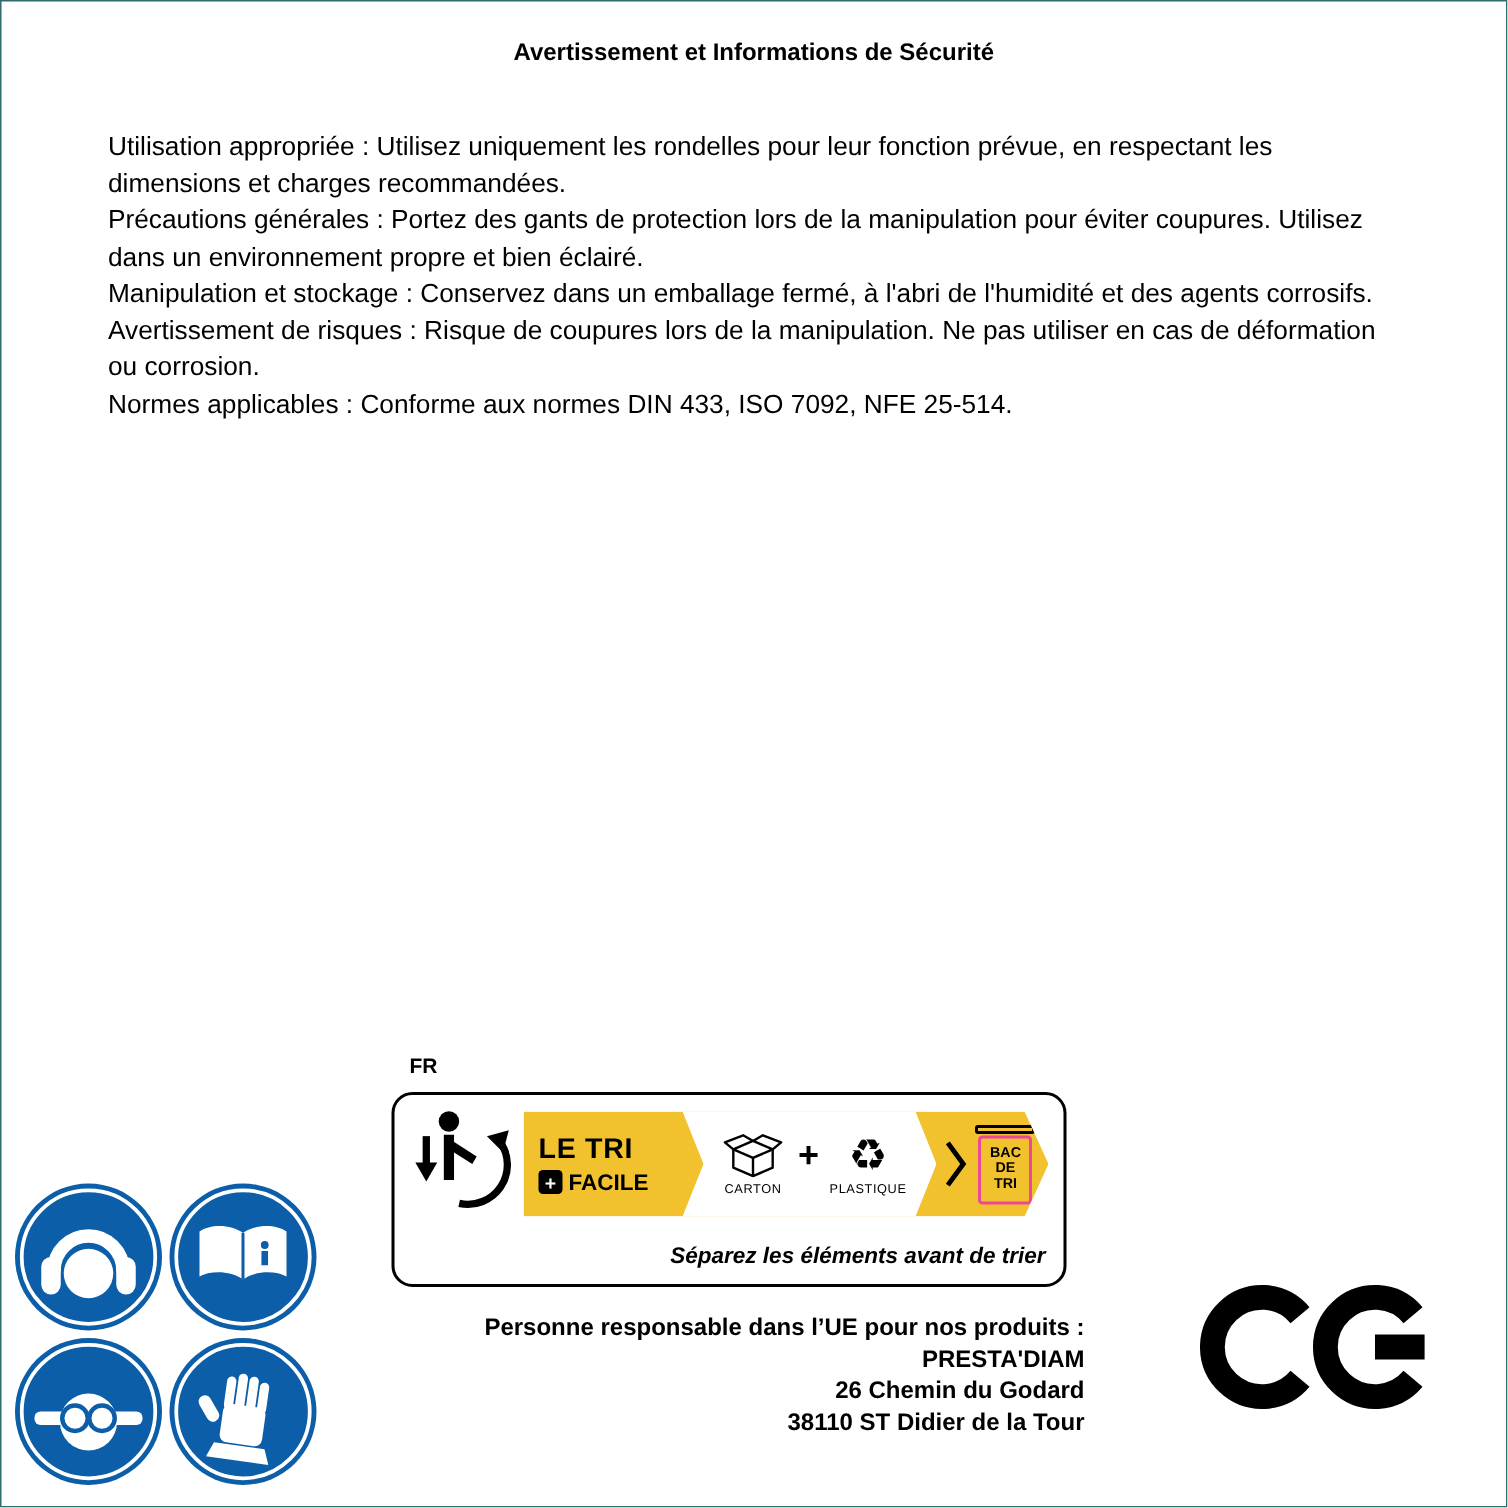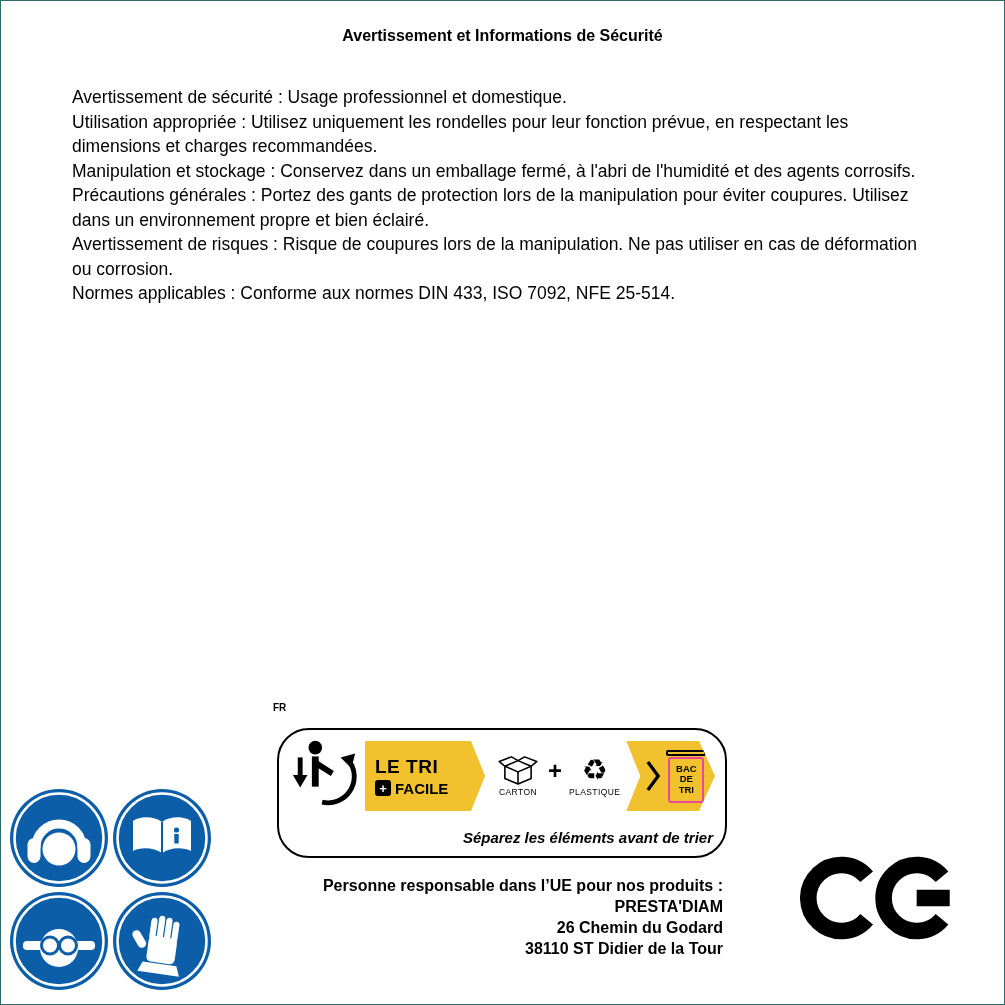--- a/index.html
+++ b/index.html
@@ -7,23 +7,23 @@
         box-sizing:border-box;font-family:"Liberation Sans",sans-serif;color:#000;overflow:hidden;}
   .title{position:absolute;top:26px;left:0;right:0;text-align:center;font-size:16px;font-weight:bold;}
   .body-text{position:absolute;top:84px;left:71px;width:862px;font-size:17.5px;line-height:24.5px;}
   .body-text p{margin:0;}
 
   
   .icons-grid{position:absolute;left:8px;top:787px;display:grid;grid-template-columns:100px 100px;gap:3px;}
   .icon{width:100px;height:100px;}
 
   
-  .fr-label{position:absolute;left:272px;top:701px;font-size:10px;font-weight:bold;}
-  .tri-label{position:absolute;left:276px;top:727px;width:450px;height:130px;border:2px solid #000;
-             border-radius:32px;background:#fff;box-sizing:border-box;}
+  .fr-label{position:absolute;left:272px;top:701px;font-size:14px;font-weight:bold;}
+  .tri-label{position:absolute;left:260px;top:727px;width:450px;height:130px;border:2px solid #000;
+             border-radius:14px;background:#fff;box-sizing:border-box;}
   .triman{position:absolute;left:10px;top:6px;width:74px;height:74px;}
   .band{position:absolute;left:86px;top:11px;width:350px;height:70px;background:#F2C12E;
         display:flex;align-items:center;
         clip-path:polygon(0 0,calc(100% - 16px) 0,100% 50%,calc(100% - 16px) 100%,0 100%);}
   .tri-words{margin-left:10px;width:96px;flex:0 0 auto;}
   .tri-line1{font-size:19px;font-weight:800;letter-spacing:.5px;}
   .tri-line2{display:flex;align-items:center;gap:4px;margin-top:2px;}
   .plus-box{width:16px;height:16px;background:#000;color:#fff;font-size:13px;font-weight:800;
             display:flex;align-items:center;justify-content:center;border-radius:3px;}
   .facile{font-size:15px;font-weight:800;}
@@ -50,24 +50,23 @@
   .ce{position:absolute;left:799px;top:851px;}
 </style>
 </head>
 <body>
 
 <div class="page">
 
   <div class="title">Avertissement et Informations de Sécurité</div>
 
   <div class="body-text">
-    <p>Avertissement de sécurité : Usage professionnel et domestique.</p>
     <p>Utilisation appropriée : Utilisez uniquement les rondelles pour leur fonction prévue, en respectant les dimensions et charges recommandées.</p>
+    <p>Précautions générales : Portez des gants de protection lors de la manipulation pour éviter coupures. Utilisez dans un environnement propre et bien éclairé.</p>
     <p>Manipulation et stockage : Conservez dans un emballage fermé, à l'abri de l'humidité et des agents corrosifs.</p>
-    <p>Précautions générales : Portez des gants de protection lors de la manipulation pour éviter coupures. Utilisez dans un environnement propre et bien éclairé.</p>
     <p>Avertissement de risques : Risque de coupures lors de la manipulation. Ne pas utiliser en cas de déformation ou corrosion.</p>
     <p>Normes applicables : Conforme aux normes DIN 433, ISO 7092, NFE 25-514.</p>
   </div>
 
   <div class="icons-grid">
     <div class="icon">
       <svg viewBox="0 0 100 100" width="100" height="100">
         <circle cx="50" cy="50" r="49" fill="#0b5ea7"></circle>
         <circle cx="50" cy="50" r="44.5" fill="none" stroke="#fff" stroke-width="2.5"></circle>
         <circle cx="50" cy="61" r="16.5" fill="#fff"></circle>

